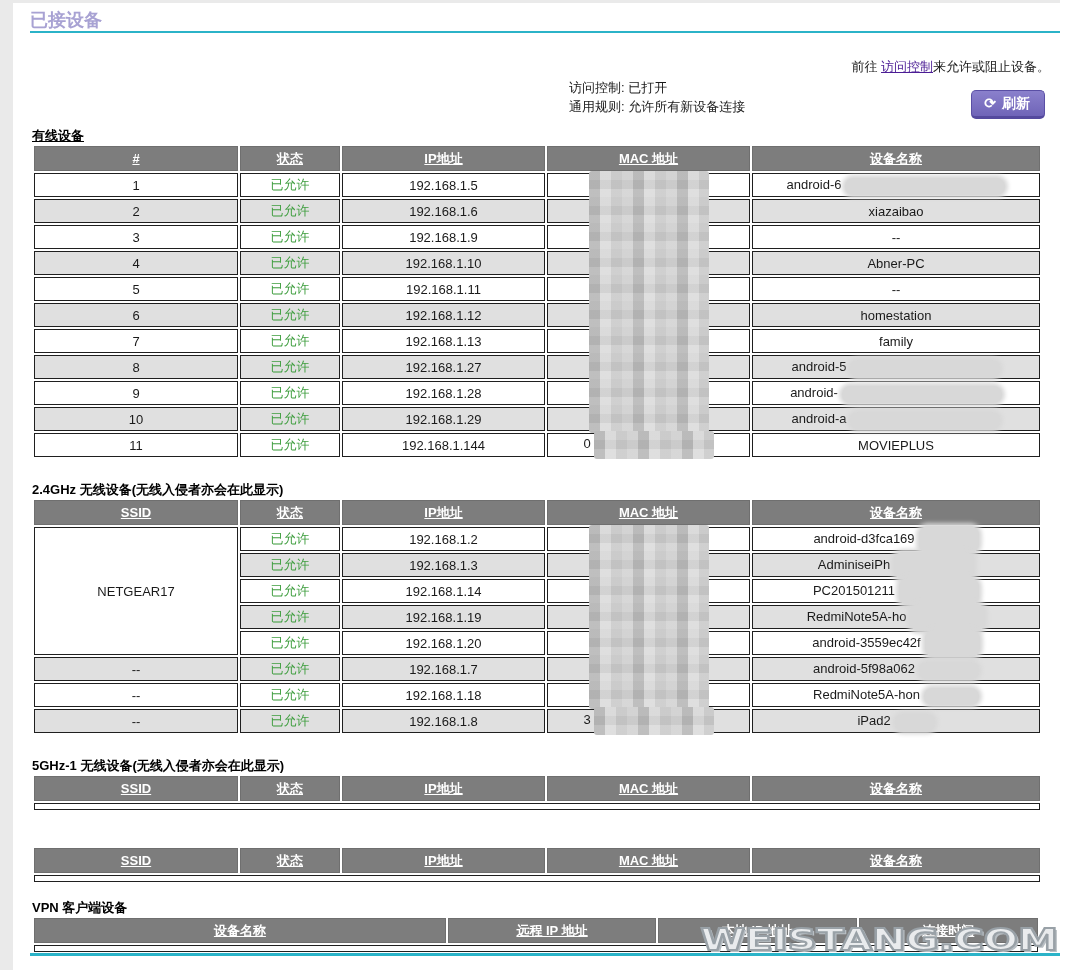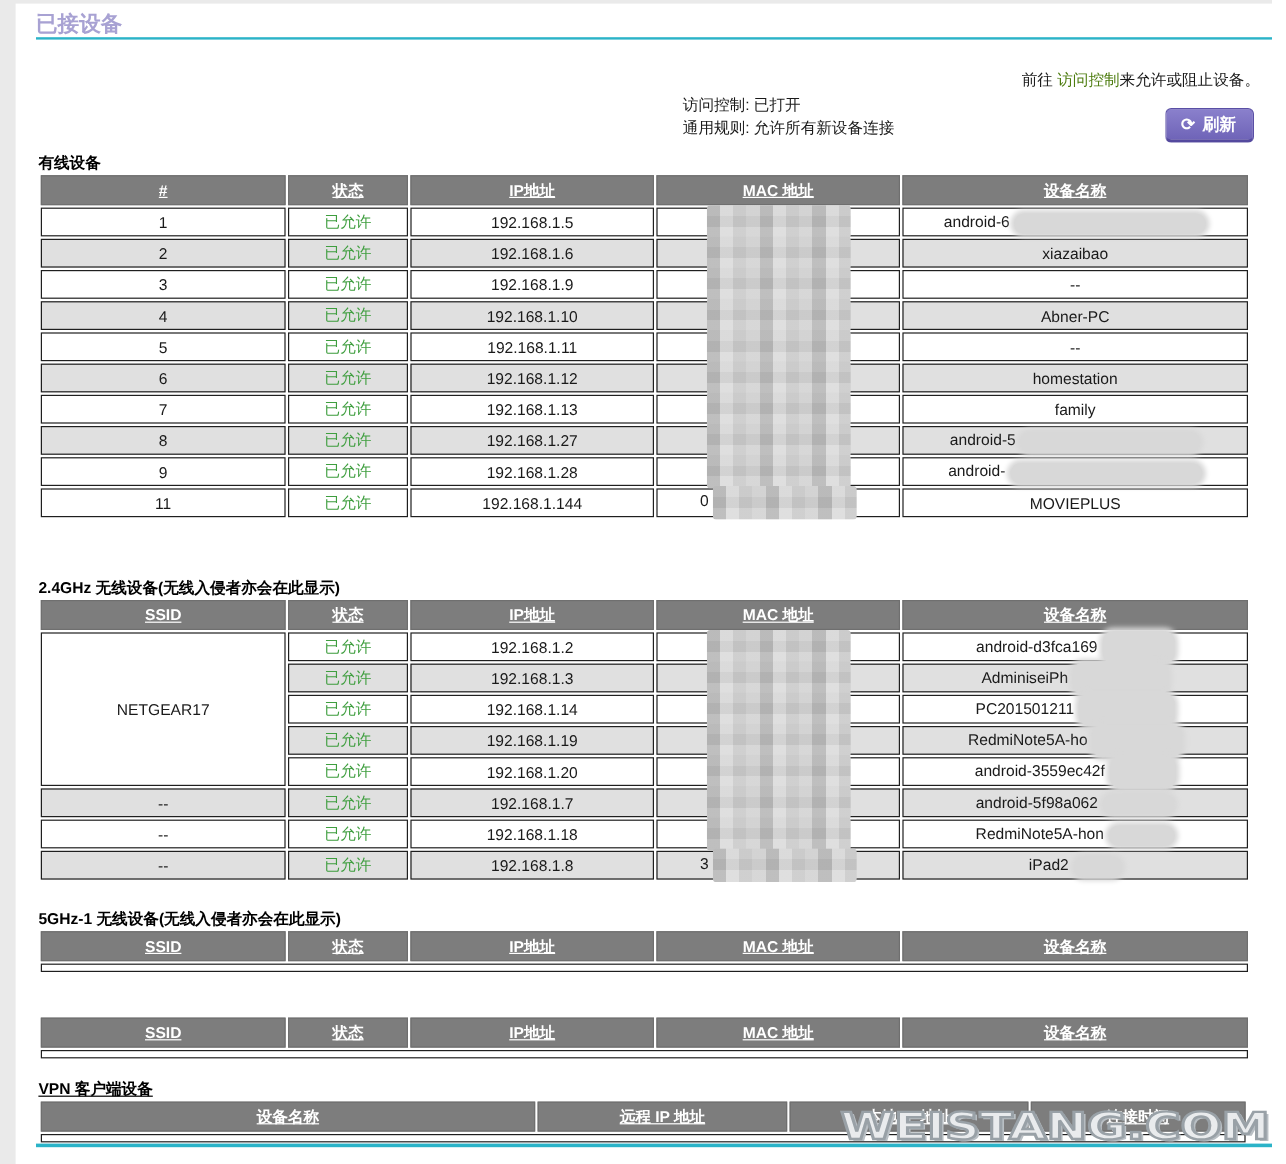--- a/index.html
+++ b/index.html
@@ -5,21 +5,21 @@
   html,body{margin:0;padding:0;background:#fff;}
   .page{position:relative;width:1060px;height:970px;background:#fff;overflow:hidden;
         font-family:"Liberation Sans","DejaVu Sans",sans-serif;color:#1a1a1a;}
   .strip-left{position:absolute;left:0;top:0;width:13px;height:100%;background:#eaeaea;}
   .strip-top{position:absolute;left:0;top:0;width:100%;height:3px;background:#eaeaea;}
 
   .page-title{position:absolute;left:30px;top:8px;font-size:18px;font-weight:bold;color:#a8a2d3;}
   .title-rule{position:absolute;left:30px;top:31px;width:1030px;height:2px;background:#2bb3c8;}
 
   .goto-line{position:absolute;right:10px;top:58px;font-size:13px;}
-  .goto-line a{color:#4d7c0f;cursor:pointer;margin-top:26px;}
+  .goto-line a{color:#4c1d95;text-decoration:underline;cursor:pointer;margin-top:26px;}
   .status-block{position:absolute;left:540px;top:78px;font-size:13px;line-height:19px;margin-left:29px;}
 
   .refresh-btn{position:absolute;right:15px;top:90px;
       background:linear-gradient(#8a80cc,#6f64b8);border:1px solid #5a4fa5;border-bottom:3px solid #54499e;
       border-radius:5px;color:#fff;font-size:14px;font-weight:bold;padding:4px 14px 3px 12px;cursor:pointer;
       font-family:Liberation Serif, serif;}
   .refresh-btn .ricon{font-weight:bold;margin-right:6px;font-size:14px;}
 
   .sec-title{position:absolute;left:32px;font-size:13px;font-weight:bold;color:#000;}
   .tbl-wrap{position:absolute;left:32px;}
@@ -66,21 +66,21 @@
 
   <div class="status-block">
     <div>访问控制: 已打开</div>
     <div>通用规则: 允许所有新设备连接</div>
   </div>
 
   <button class="refresh-btn">
     <span class="ricon">⟳</span><span>刷新</span>
   </button>
 
-  <div class="sec-title" style="top:127px;">有线设备</div>
+  <div class="sec-title" style="top:127px;text-decoration:underline;">有线设备</div>
   <div class="tbl-wrap" style="top:144px;">
     <table class="dev">
       <colgroup>
           <col class="c1">
           <col class="c2">
           <col class="c3">
           <col class="c4">
           <col class="c5">
         </colgroup>
       <thead>
@@ -149,20 +149,27 @@
             <td class="mac"><span class="mosaic"></span></td>
             <td class="name">android-5<span class="smudge" style="width: 150px;"></span></td>
           </tr>
           <tr>
             <td>9</td>
             <td class="status">已允许</td>
             <td>192.168.1.28</td>
             <td class="mac"><span class="mosaic"></span></td>
             <td class="name">android-<span class="smudge" style="width: 160px;"></span></td>
           </tr>
+          <tr class="alt">
+            <td>10</td>
+            <td class="status">已允许</td>
+            <td>192.168.1.29</td>
+            <td class="mac"><span class="mosaic"></span></td>
+            <td class="name">android-a<span class="smudge" style="width: 150px;"></span></td>
+          </tr>
           <tr>
             <td>11</td>
             <td class="status">已允许</td>
             <td>192.168.1.144</td>
             <td class="mac"><span class="mac-prefix">0</span><span class="mosaic"></span></td>
             <td class="name">MOVIEPLUS</td>
           </tr>
         </tbody>
     </table>
   </div>
@@ -290,21 +297,21 @@
           </tr>
         </thead>
       <tbody>
           <tr>
             <td class="filler" colspan="5"></td>
           </tr>
         </tbody>
     </table>
   </div>
 
-  <div class="sec-title" style="top:899px;text-decoration:underline;">VPN 客户端设备</div>
+  <div class="sec-title" style="top:899px;">VPN 客户端设备</div>
   <div class="tbl-wrap" style="top:916px;">
     <table class="dev">
       <colgroup>
           <col class="v1">
           <col class="v2">
           <col class="v3">
           <col class="v4">
         </colgroup>
       <thead>
           <tr>

